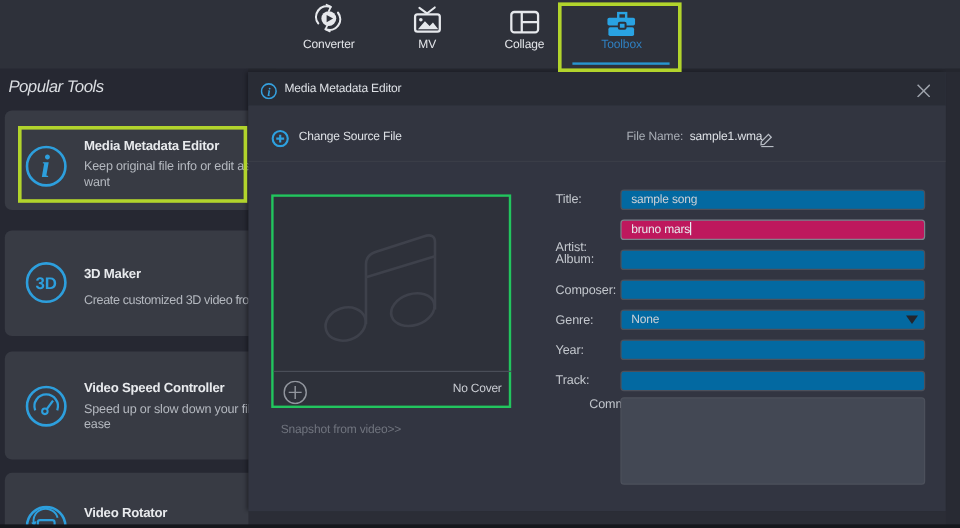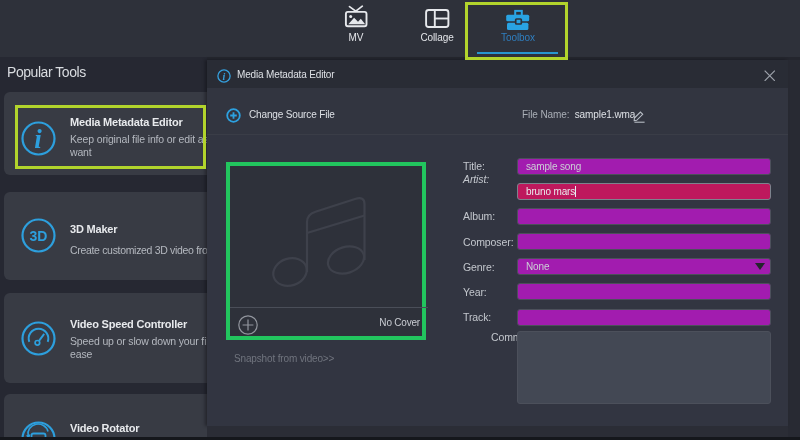--- a/index.html
+++ b/index.html
@@ -17,65 +17,80 @@
   #tab-col  { left:396px; }
   #tab-tool { left:477px; }
   #tab-tool .tlabel { color:#2f7fc0; }
   #tool-underline { left:477px; top:51.5px; width:81px; height:2.2px; background:#2796cf; z-index:6; }
   .green-box { border:3.5px solid #b2d42c; z-index:20; }
   #green1 { left:465px; top:2px; width:103px; height:58px; }
   #green2 { left:15px; top:105px; width:191px; height:64px; }
 
   
   #panel { left:0; top:57px; width:230px; height:381px; background:#262832; z-index:1; }
-  #panel h1 { position:absolute; left:7px; top:7px; font-size:14px; letter-spacing:-0.45px; font-weight:normal; color:#d9dce0; }
+  #panel h1 { position:absolute; left:7px; top:7px; font-size:14px; letter-spacing:-0.45px; font-weight:normal; color:#d9dce0;font-style:italic; }
   .card { position:absolute; left:4px; width:380px; background:#383b44; border-radius:6px; }
   .card .circ { position:absolute; left:17px; width:35px; height:35px; }
   .card .ct { position:absolute; left:66px; font-size:11px; letter-spacing:-0.2px; font-weight:bold; color:#e8eaed; white-space:nowrap; }
   .card .cd { position:absolute; left:66px; font-size:10.5px; letter-spacing:-0.15px; color:#b4b8bf; line-height:12.6px; white-space:nowrap; }
   #card1 { top:35px;  height:83px; }
   #card2 { top:135px; height:88px; }
   #card3 { top:236px; height:90px; }
   #card4 { top:337px; height:90px; }
 
   
   #dlg { left:207px; top:60px; width:581px; height:366px; background:#323541; z-index:10; box-shadow:-2px 0 3px rgba(10,12,16,0.45); }
   #dlg-head { position:absolute; left:0; top:0; width:581px; height:28px; background:#292c35; }
   #dlg-row2 { position:absolute; left:0; top:28px; width:581px; height:47px; background:#323540; border-bottom:1px solid #3a3d47; }
   #dlg-title { position:absolute; left:30px; top:9px; font-size:10px; letter-spacing:-0.15px; color:#dde0e5; }
   #dlg-close { position:absolute; left:556.5px; top:9.8px; width:11.5px; height:11.5px; }
   #csf-label { position:absolute; left:42px; top:20.5px; font-size:10px; letter-spacing:-0.15px; color:#dde0e5; }
   #fname { position:absolute; left:315px; top:20.5px; font-size:10px; letter-spacing:-0.1px; color:#a9aeb6; }
   #fname b { font-weight:normal; color:#dde0e5; }
 
   
-  #cover { position:absolute; left:19px; top:102px; width:200px; height:178px; background:#2e313a; border:4px solid #22c55e; }
+  #cover { position:absolute; left:19px; top:102px; width:200px; height:178px; background:#2e313a; border:2px solid #22c55e; }
   #cover-foot { position:absolute; left:0; bottom:0; width:198px; height:29px; border-top:1px solid #4a4e58; }
   #nocover { position:absolute; right:8px; top:9px; font-size:10px; letter-spacing:-0.2px; color:#c9ccd2; }
   #snapshot { position:absolute; left:27px; top:293px; font-size:10px; letter-spacing:-0.15px; color:#70747e; }
 
   
   .flabel { position:absolute; left:256px; font-size:10.5px; letter-spacing:-0.1px; color:#c3c7cd; }
-  .finput { position:absolute; left:310px; width:254px; height:17px; background:#a21caf; border:1px solid #4c505b; border-radius:3px; font-size:10px; letter-spacing:-0.15px; color:#ccd0d6; line-height:15px; padding-left:8px; }
+  .finput { position:absolute; left:310px; width:254px; height:17px; background:#0369a1; border:1px solid #4c505b; border-radius:3px; font-size:10px; letter-spacing:-0.15px; color:#ccd0d6; line-height:15px; padding-left:8px; }
   #f-artist { background:#be185d; border-color:#7d838d; color:#e8eaee; }
   #f-genre  { }
   .caret { display:inline-block; width:1px; height:11px; background:#e8ecf2; vertical-align:-2px; }
   #genre-arrow { position:absolute; left:548px; width:0; height:0; border-left:5.5px solid transparent; border-right:5.5px solid transparent; border-top:7px solid #23252c; }
   #f-comments { position:absolute; left:310px; top:271px; width:254px; height:73px; background:#434854; border:1px solid #4c505b; border-radius:3px; }
 
   
   #right-edge { left:788px; top:57px; width:12px; height:383px; background:#282a33; z-index:2; }
   #below-dlg { left:207px; top:426px; width:581px; height:14px; background:#2b2d36; z-index:11; }
   #bottom-strip { left:0; top:437px; width:800px; height:3px; background:#15171c; z-index:30; }
   #below-nav-right { left:207px; top:57px; width:593px; height:3px; background:#24262e; z-index:2; }
 </style>
 </head>
 <body>
 
 <div id="nav" class="abs">
+  <div class="tab" id="tab-conv">
+    <div class="ticon">
+      <svg width="82" height="28" viewBox="0 0 82 28">
+        <g stroke="#e6e8ec" stroke-width="1.8" fill="none" stroke-linecap="round">
+          <path d="M32.2 17.5 A8.9 8.9 0 0 1 42.5 3.8"></path>
+          <path d="M48.7 8.6 A8.9 8.9 0 0 1 38.4 22.3"></path>
+        </g>
+        <path d="M42.7 3.7 l-3.6 -1.7 M42.7 3.7 l-1.7 3.5" stroke="#e6e8ec" stroke-width="1.5" fill="none" stroke-linecap="round"></path>
+        <path d="M38.2 22.4 l3.6 1.7 M38.2 22.4 l1.7 -3.5" stroke="#e6e8ec" stroke-width="1.5" fill="none" stroke-linecap="round"></path>
+        <circle cx="41" cy="13.5" r="6.2" fill="#e6e8ec"></circle>
+        <path d="M39.2 10.4 L44.6 13.5 L39.2 16.6 Z" fill="#2e313a"></path>
+      </svg>
+    </div>
+    <div class="tlabel">Converter</div>
+  </div>
   <div class="tab" id="tab-mv">
     <div class="ticon">
       <svg width="82" height="28" viewBox="0 0 82 28">
         <path d="M34.5 4.6 l6.3 4.6 6.5-5" stroke="#e6e8ec" stroke-width="1.7" fill="none" stroke-linecap="round"></path>
         <rect x="30.9" y="9.9" width="20.6" height="14.4" rx="2" fill="none" stroke="#e6e8ec" stroke-width="1.9"></rect>
         <circle cx="35.7" cy="14.4" r="1.5" fill="#e6e8ec"></circle>
         <path d="M33.3 22.3 l5.8-6.6 3.9 4 2.8-3 4.4 5.6 z" fill="#e6e8ec"></path>
       </svg>
     </div>
     <div class="tlabel">MV</div>
@@ -193,21 +208,21 @@
         <circle cx="10" cy="10" r="9.2" fill="none" stroke="#92969e" stroke-width="1.2"></circle>
         <path d="M10 4.6 V15.4 M4.6 10 H15.4" stroke="#92969e" stroke-width="1.2"></path>
       </svg>
       <div id="nocover">No Cover</div>
     </div>
   </div>
   <div id="snapshot">Snapshot from video&gt;&gt;</div>
 
   <div class="flabel" style="top:100px;">Title:</div>
   <div class="finput" style="top:97.5px;">sample song</div>
-  <div class="flabel" style="top:113px;font-style:italic;">Artist:</div>
+  <div class="flabel" style="top:140px;">Artist:</div>
   <div class="finput" id="f-artist" style="top:122.7px;">bruno mars<span class="caret"></span></div>
   <div class="flabel" style="top:150px;">Album:</div>
   <div class="finput" style="top:147.9px;"></div>
   <div class="flabel" style="top:176px;">Composer:</div>
   <div class="finput" style="top:173.1px;"></div>
   <div class="flabel" style="top:201px;">Genre:</div>
   <div class="finput" id="f-genre" style="top:198.2px;">None</div>
   <div id="genre-arrow" style="top:203px;"></div>
   <div class="flabel" style="top:226px;">Year:</div>
   <div class="finput" style="top:223.4px;"></div>

